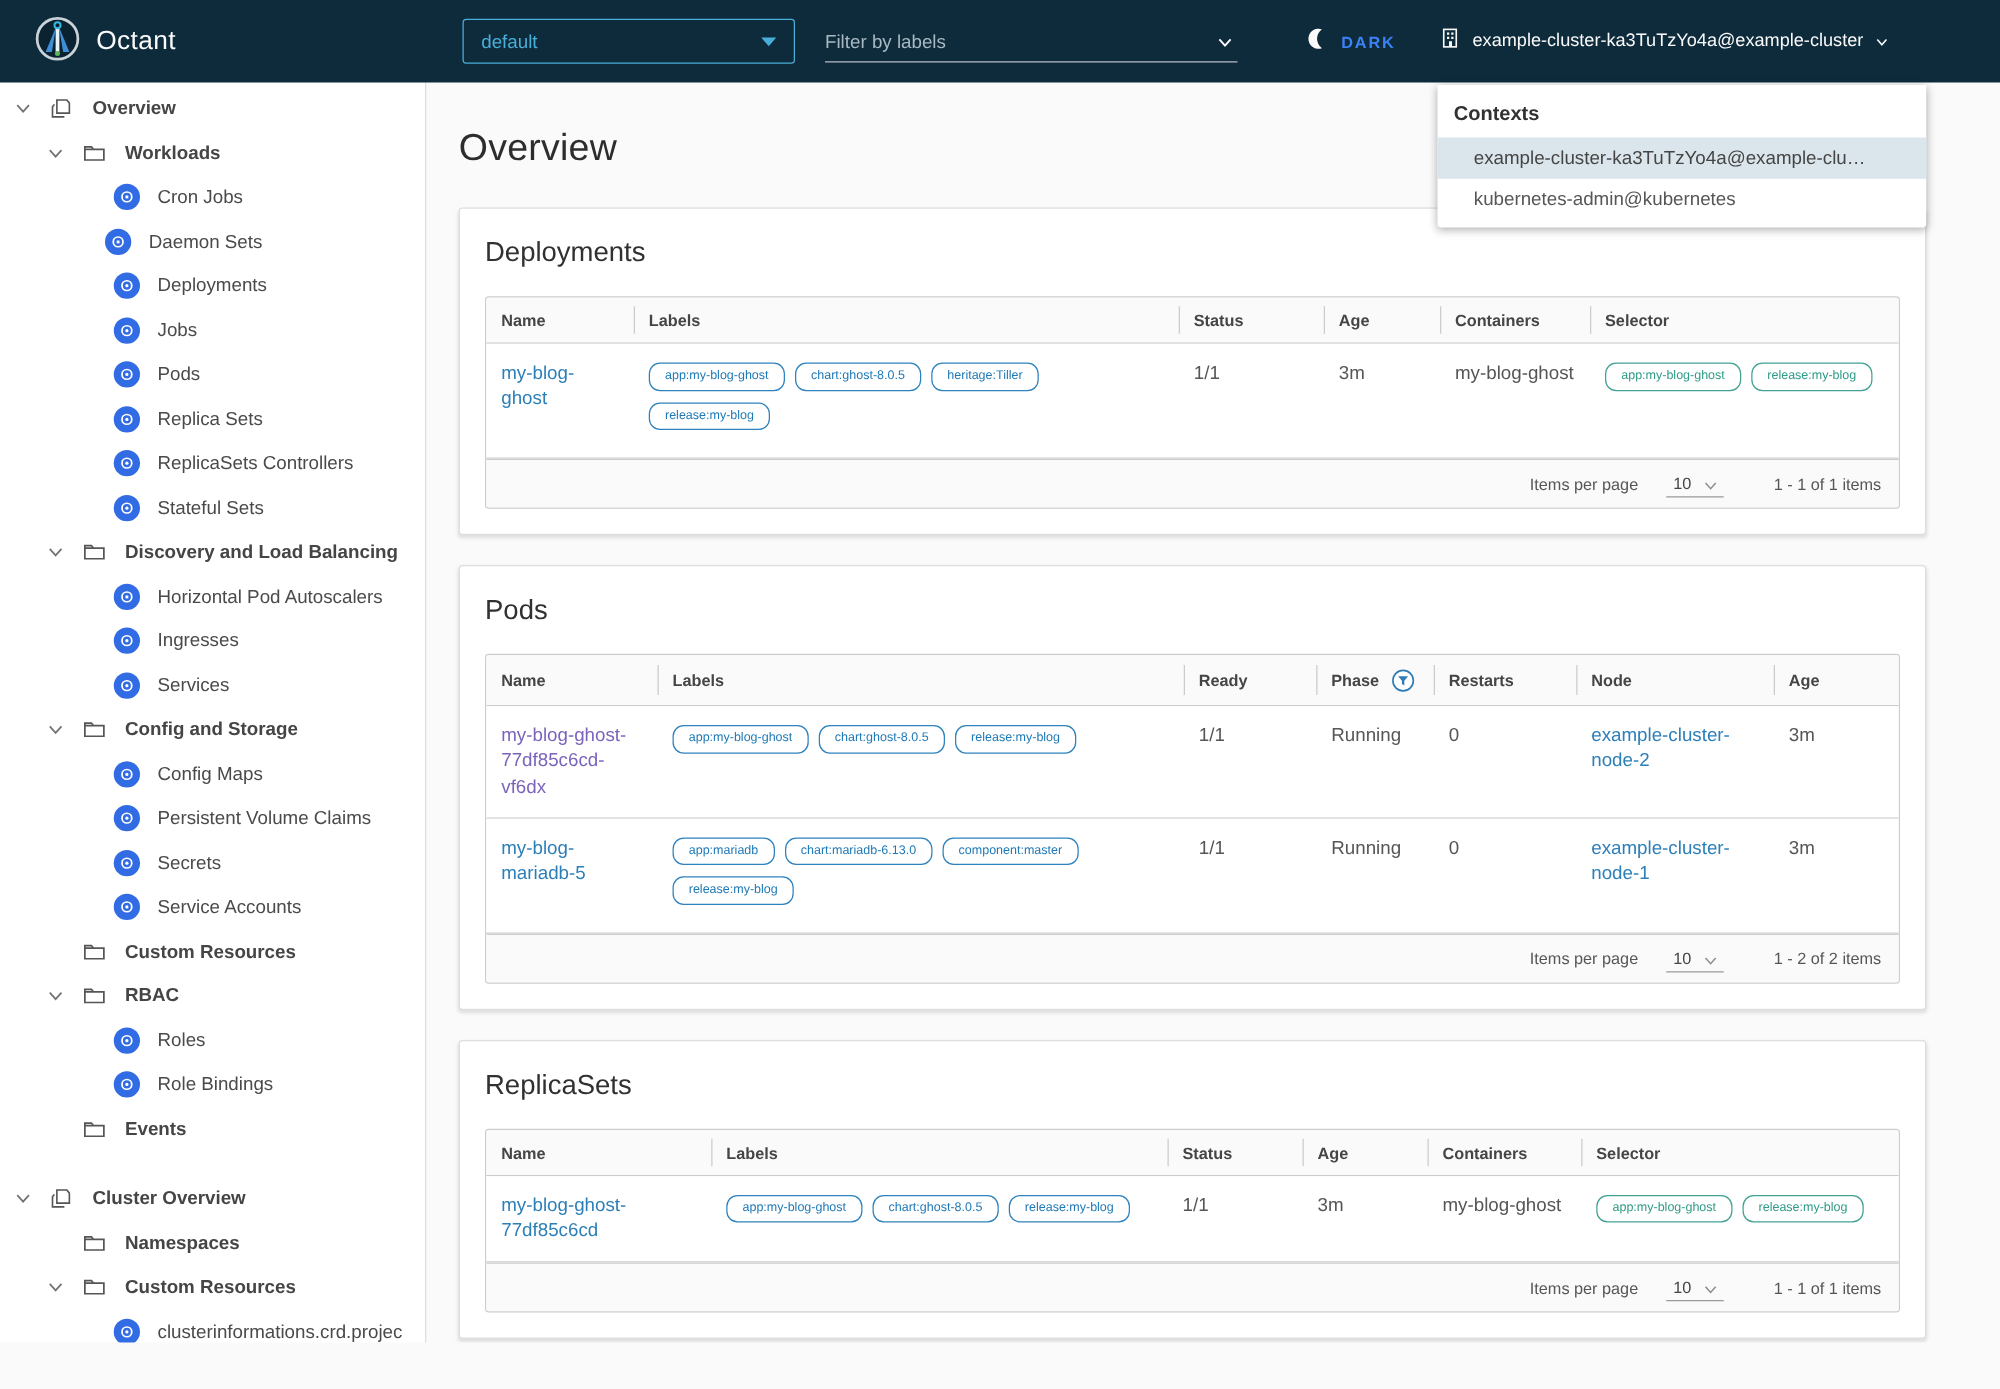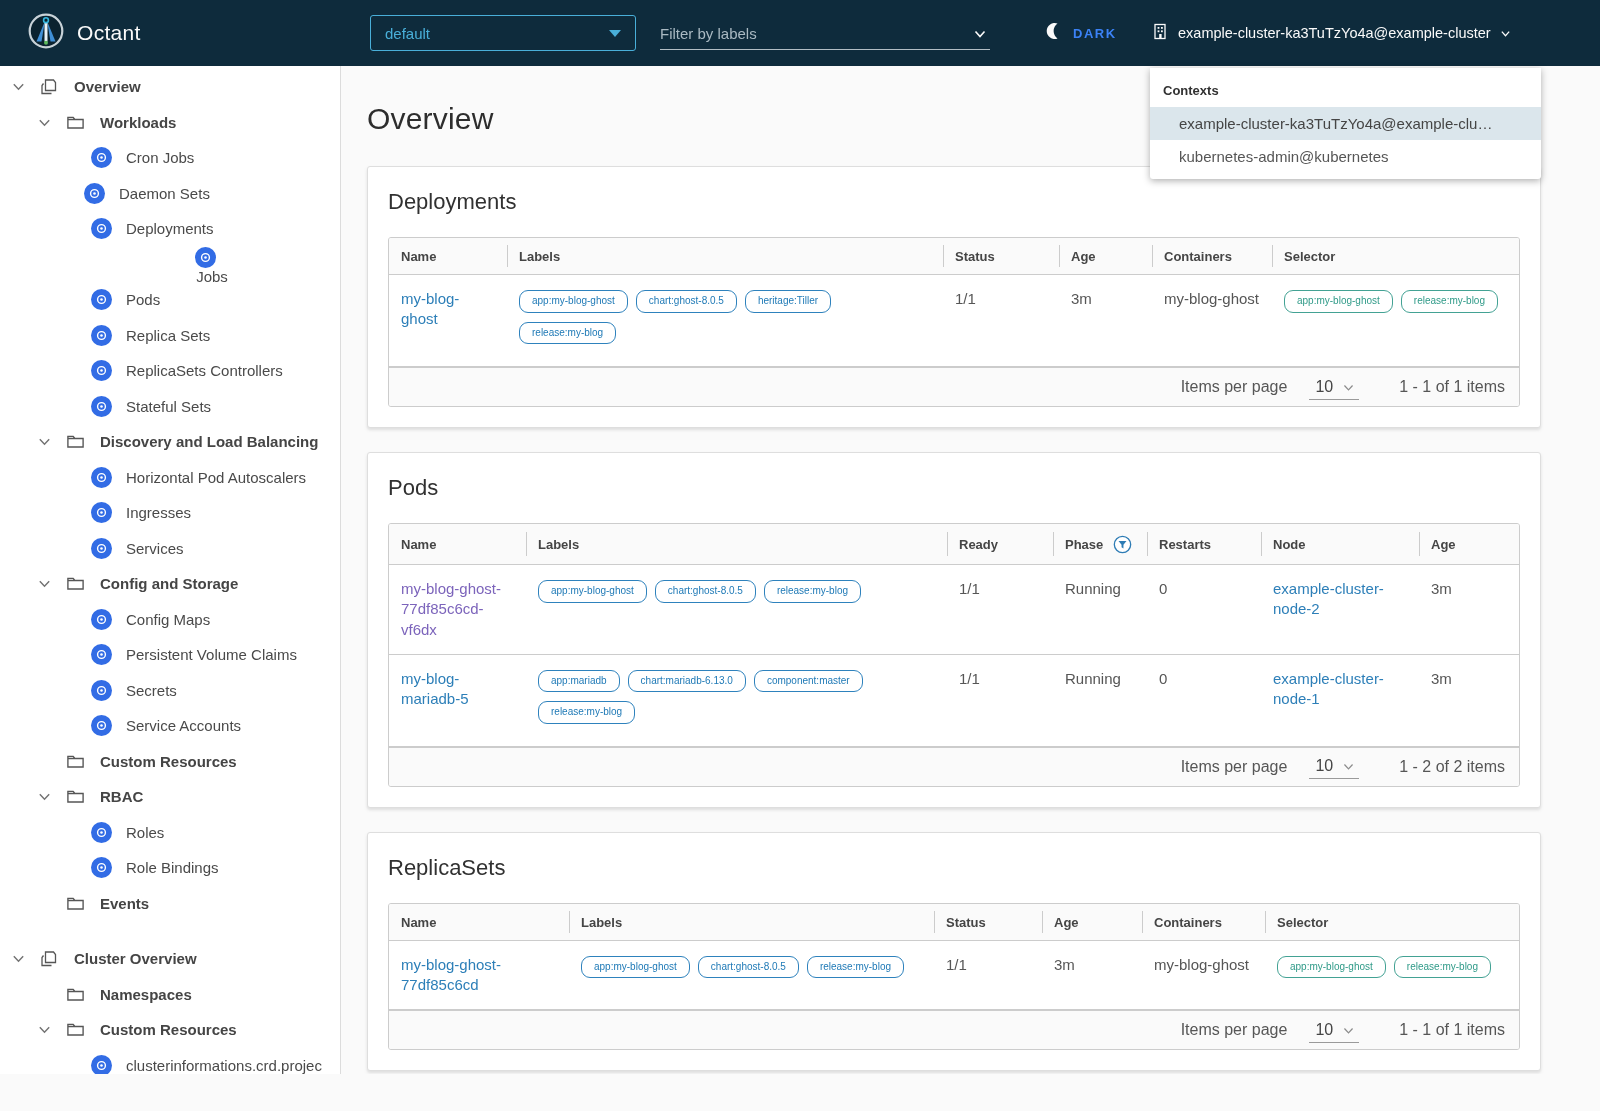--- a/index.html
+++ b/index.html
@@ -17,21 +17,21 @@
   .label-filter input { width:100%; height:26px; background:transparent; border:none; outline:none; color:#fafafa; font-size:15px; font-family:inherit; }
   .label-filter input::placeholder { color:#a9b9c2; opacity:1; }
   .label-filter .chev { position:absolute; right:2px; top:6px; }
   .dark-toggle { position:absolute; left:1046px; top:0; height:66px; display:flex; align-items:center; gap:9px; cursor:pointer; }
   .dark-toggle .dark-label { color:#3b82f6; font-size:13px; font-weight:bold; letter-spacing:1.5px; }
   .context-btn { position:absolute; left:1152px; top:0; height:66px; display:flex; align-items:center; gap:9px; cursor:pointer; }
   .context-btn .ctx-label { color:#fafafa; font-size:14.5px; }
 
   
   .ctx-dropdown { position:absolute; left:1150px; top:68px; width:391px; background:#fff; border-radius:0 0 3px 3px; box-shadow:0 2px 7px rgba(30,30,30,.35); z-index:40; padding-bottom:6px; }
-  .ctx-dropdown .ctx-title { font-size:13px; font-weight:bold; color:#313131; padding:15px 16px 9px 13px; }
+  .ctx-dropdown .ctx-title { font-size:16px; font-weight:bold; color:#313131; padding:15px 16px 9px 13px; }
   .ctx-item { height:33px; line-height:33px; padding-left:29px; font-size:15px; color:#565656; white-space:nowrap; overflow:hidden; cursor:pointer; }
   .ctx-item.selected { background:#dbe6ec; color:#454545; }
 
   
   .layout { display:flex; height:1008px; }
   .sidebar { width:341px; min-width:341px; background:#fff; border-right:1px solid #dcdcdc; padding-top:3px; overflow:hidden; }
   .content { flex:1; padding:26px 59px 0 26px; overflow:hidden; }
 
   
   .nav-row { height:35.5px; display:flex; align-items:center; cursor:pointer; }
@@ -51,21 +51,21 @@
   .dg-head { display:grid; background:#fafafa; border-bottom:1px solid #ccc; }
   .dg-hcell { position:relative; padding:11px 12px 10px 12px; font-size:13px; font-weight:bold; color:#454545; display:flex; align-items:center; gap:10px; }
   .dg-hcell + .dg-hcell::before { content:""; position:absolute; left:0; top:20%; height:60%; width:1px; background:#ccc; }
   .dg-row { display:grid; border-bottom:1px solid #ccc; background:#fff; }
   .dg-row:last-of-type { border-bottom:none; }
   .dg-cell { padding:14px 12px; font-size:15px; color:#565656; line-height:1.35; }
   .cell-link { color:#2d7fb8; text-decoration:none; cursor:pointer; }
   .cell-link.purple { color:#7c64bb; }
   .tag { display:inline-block; border:1px solid #2e82bd; color:#1e79b6; border-radius:9px; padding:3px 12px 4px 12px; font-size:10px; margin:0 8px 8px 0; white-space:nowrap; }
   .tag.teal { border-color:#43a294; color:#2f9a88; }
-  .dg-foot { border-top:1px solid #ccc; background:#fafafa; height:39px; display:flex; align-items:center; justify-content:flex-end; font-size:16px; color:#565656; padding-right:14px; }
+  .dg-foot { border-top:1px solid #ccc; background:#fafafa; height:39px; display:flex; align-items:center; justify-content:flex-end; font-size:13px; color:#565656; padding-right:14px; }
   .pp-label { margin-right:22px; }
   .pp-select { position:relative; border-bottom:1px solid #9a9a9a; padding:3px 26px 3px 6px; margin-right:40px; cursor:pointer; color:#454545; }
   .pp-select svg { position:absolute; right:4px; top:6px; }
   .filter-btn { display:flex; align-items:center; cursor:pointer; }
 </style>
 </head>
 <body>
 
 <header class="navbar">
   <div class="brand">
@@ -190,21 +190,21 @@
           <span class="nav-icon">
             <span class="res-badge">
               <svg width="13" height="13" viewBox="0 0 14 14">
                 <circle cx="7" cy="7" r="4.2" fill="none" stroke="#fff" stroke-width="1.5"></circle>
                 <circle cx="7" cy="7" r="1.4" fill="#fff"></circle>
               </svg>
             </span>
           </span>
           <span class="nav-label">Deployments</span>
         </div>
-        <div class="nav-row" style="padding-left: 84px; flex-direction: column;">
+        <div class="nav-row" style="padding-left: 62px;">
           <span class="nav-chev"></span>
           <span class="nav-icon">
             <span class="res-badge">
               <svg width="13" height="13" viewBox="0 0 14 14">
                 <circle cx="7" cy="7" r="4.2" fill="none" stroke="#fff" stroke-width="1.5"></circle>
                 <circle cx="7" cy="7" r="1.4" fill="#fff"></circle>
               </svg>
             </span>
           </span>
           <span class="nav-label">Jobs</span>

